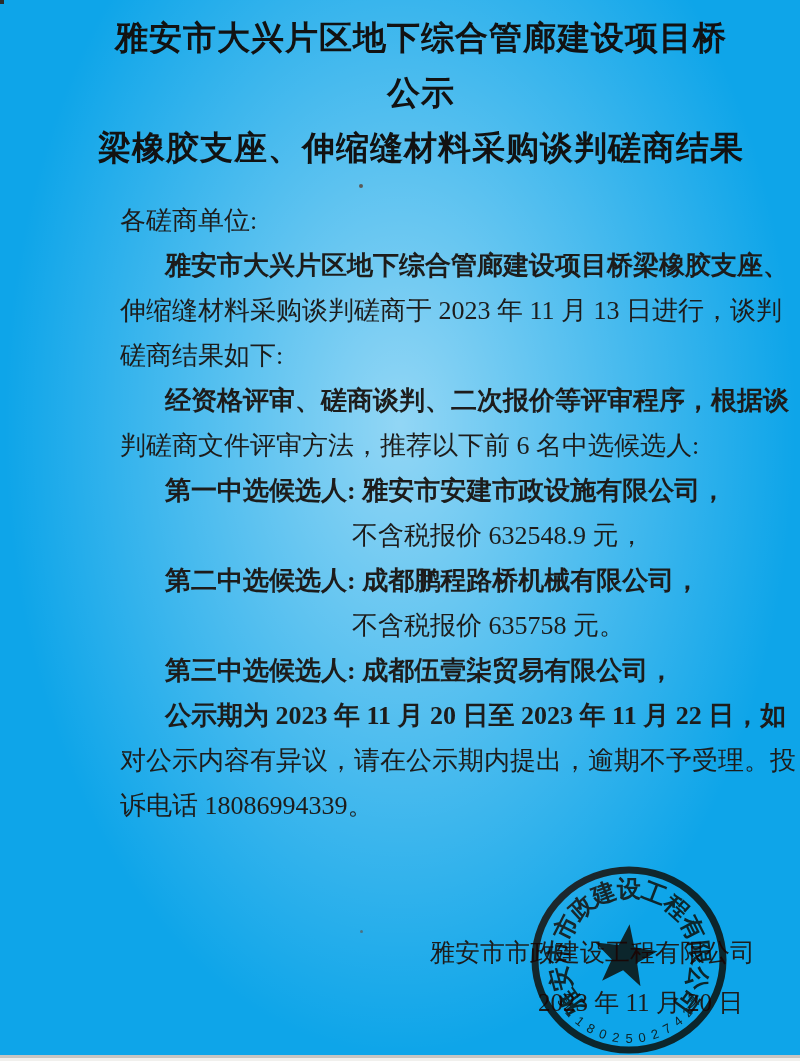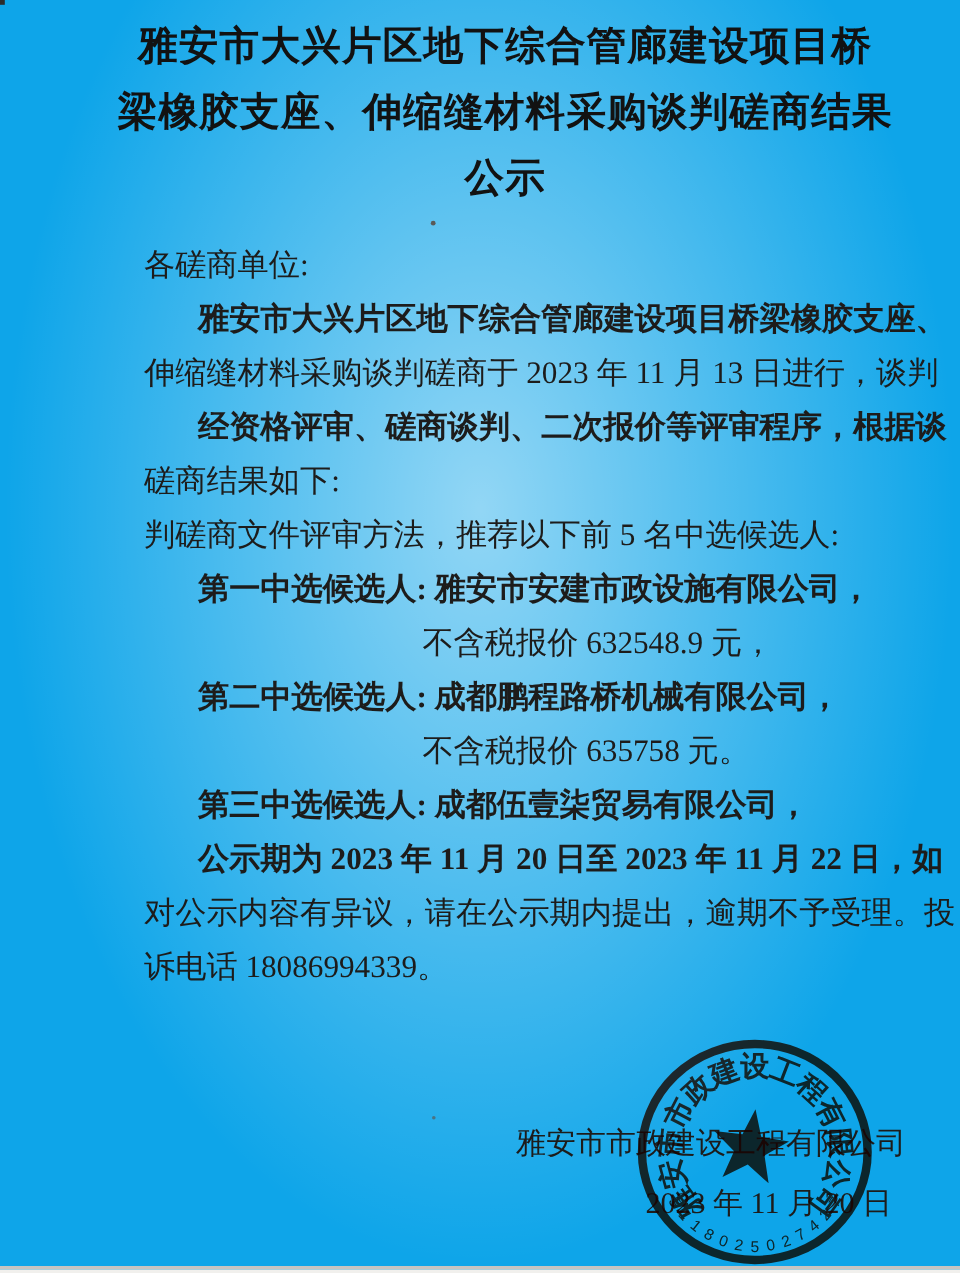--- a/index.html
+++ b/index.html
@@ -31,31 +31,31 @@
   .scan-edge{position:absolute;left:0;top:1055px;width:800px;height:3px;background:#c7c5c2;z-index:4;}
   .scan-edge-below{position:absolute;left:0;top:1058px;width:800px;height:3px;background:#f1f0ed;z-index:4;}
 </style>
 </head>
 <body>
 
 <div class="page">
 
   <div class="title">
     <div>雅安市大兴片区地下综合管廊建设项目桥</div>
+    <div>公示</div>
     <div>梁橡胶支座、伸缩缝材料采购谈判磋商结果</div>
-    <div>公示</div>
   </div>
 
   <div class="bodytext">
     <div class="line">各磋商单位:</div>
     <div class="line ind">雅安市大兴片区地下综合管廊建设项目桥梁橡胶支座、</div>
     <div class="line">伸缩缝材料采购谈判磋商于 2023 年 11 月 13 日进行，谈判</div>
+    <div class="line">磋商结果如下:</div>
     <div class="line ind">经资格评审、磋商谈判、二次报价等评审程序，根据谈</div>
-    <div class="line">磋商结果如下:</div>
-    <div class="line">判磋商文件评审方法，推荐以下前 5 名中选候选人:</div>
+    <div class="line">判磋商文件评审方法，推荐以下前 6 名中选候选人:</div>
     <div class="line ind">第一中选候选人: 雅安市安建市政设施有限公司，</div>
     <div class="line price">不含税报价 632548.9 元，</div>
     <div class="line ind">第二中选候选人: 成都鹏程路桥机械有限公司，</div>
     <div class="line price">不含税报价 635758 元。</div>
     <div class="line ind">第三中选候选人: 成都伍壹柒贸易有限公司，</div>
     <div class="line ind">公示期为 2023 年 11 月 20 日至 2023 年 11 月 22 日，如</div>
     <div class="line">对公示内容有异议，请在公示期内提出，逾期不予受理。投</div>
     <div class="line">诉电话 18086994339。</div>
   </div>
 

